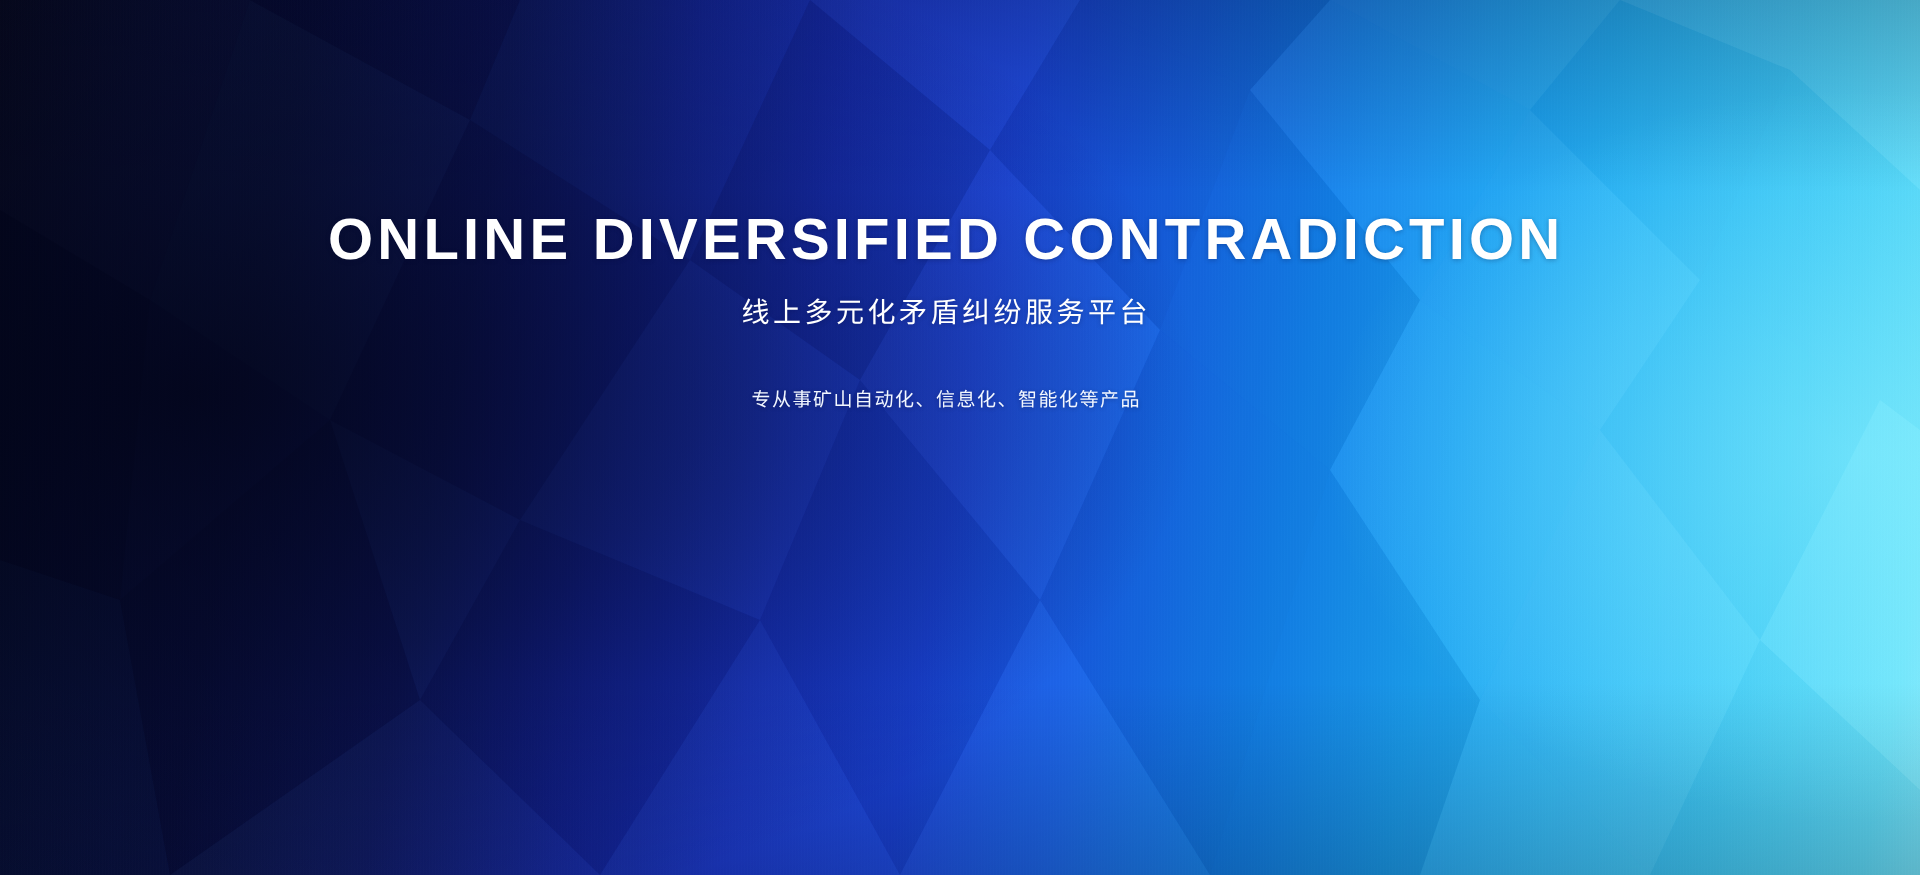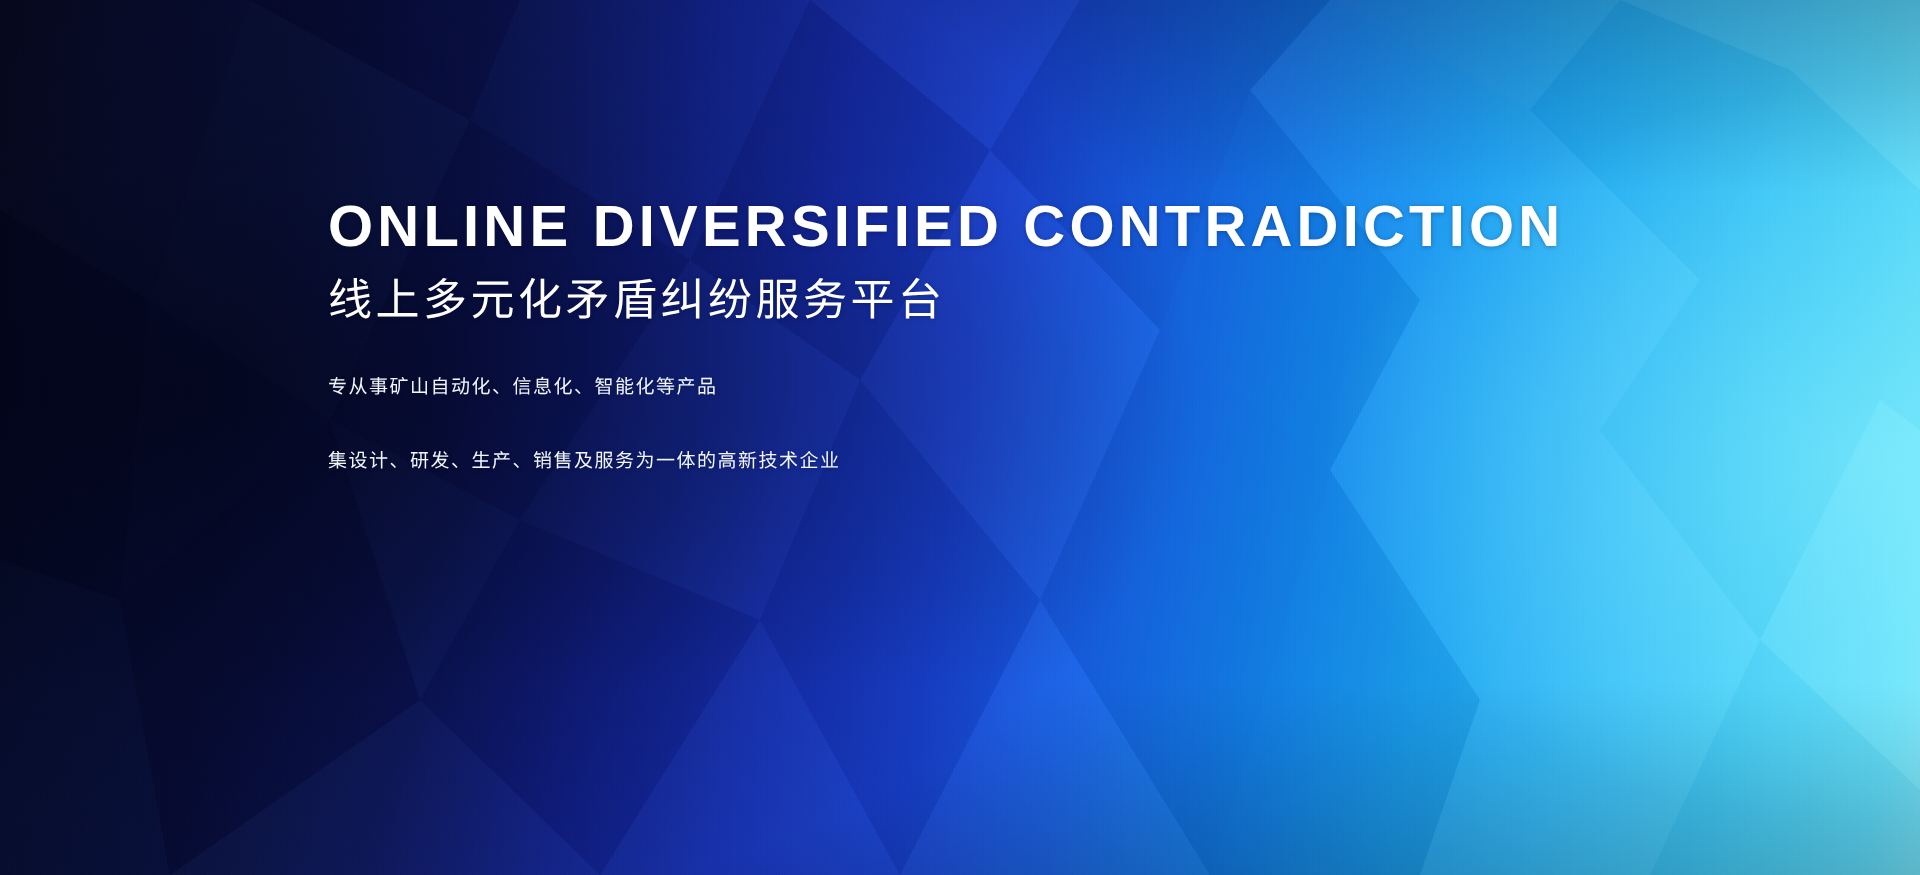--- a/index.html
+++ b/index.html
@@ -65,58 +65,58 @@
       rgba(255,255,255,0.05) 0px,
       rgba(255,255,255,0.05) 1px,
       rgba(0,0,0,0.05) 1px,
       rgba(0,0,0,0.05) 3px);
   }
 
   
   #copy {
     position: absolute;
     left: 328px;
-    top: 195px;
+    top: 208px;
     z-index: 5;
+    text-align: center;
   }
 
   .headline {
     color: #ffffff;
     font-size: 58px;
     line-height: 62px;
     font-weight: 700;
     letter-spacing: 4.2px;
     white-space: nowrap;
     text-shadow: 0 1px 5px rgba(0,10,50,0.28);
   }
 
   .subhead {
     margin-top: 17px;
     color: #ffffff;
-    font-size: 44px;
+    font-size: 28px;
     line-height: 52px;
     font-weight: 400;
     letter-spacing: 3.5px;
     white-space: nowrap;
     text-shadow: 0 1px 5px rgba(0,10,50,0.28);
   }
 
   .body-lines {
     margin-top: 42px;
   }
 
   .body-line {
     color: #f2f7ff;
     font-size: 19px;
     line-height: 37px;
     font-weight: 400;
     letter-spacing: 1.5px;
     white-space: nowrap;
     text-shadow: 0 1px 4px rgba(0,10,50,0.30);
-    margin-top: 37px;
   }
 </style>
 </head>
 <body>
 
 <div id="banner">
 
   <svg id="facets" viewBox="0 0 1920 875" preserveAspectRatio="none" xmlns="http://www.w3.org/2000/svg">
     <g shape-rendering="geometricPrecision">
 
@@ -166,17 +166,16 @@
   <div id="vignette"></div>
 
   <div id="copy">
 
     <div class="headline">ONLINE DIVERSIFIED CONTRADICTION</div>
 
     <div class="subhead">线上多元化矛盾纠纷服务平台</div>
 
     <div class="body-lines">
       <div class="body-line">专从事矿山自动化、信息化、智能化等产品</div>
-      <div class="body-line">集设计、研发、生产、销售及服务为一体的高新技术企业</div>
     </div>
 
   </div>
 </div>
 
 </body></html>

